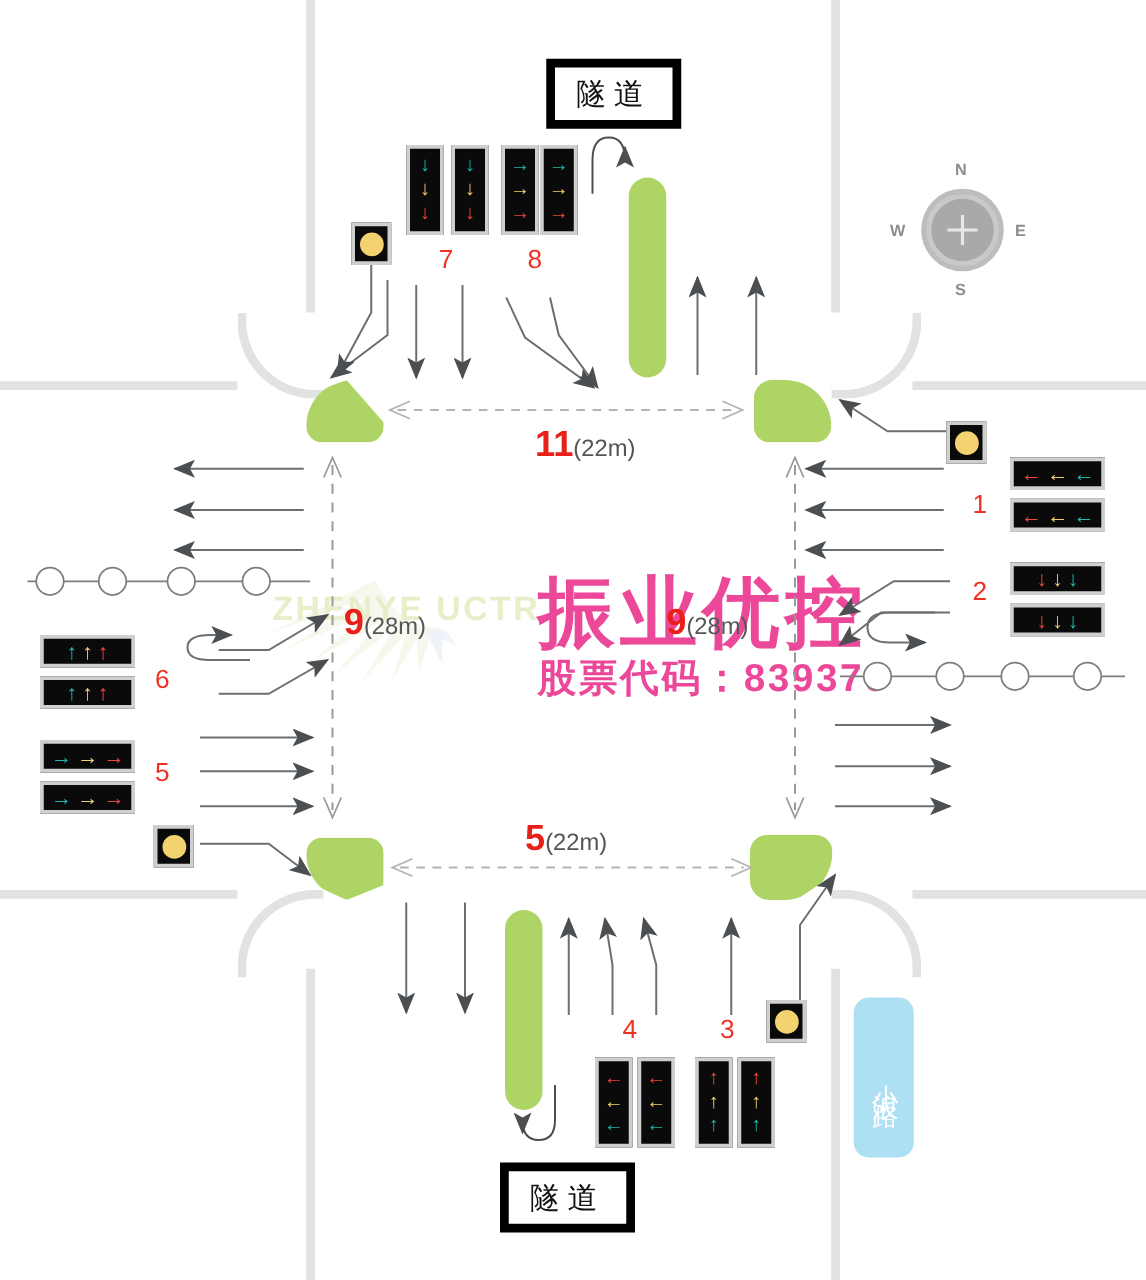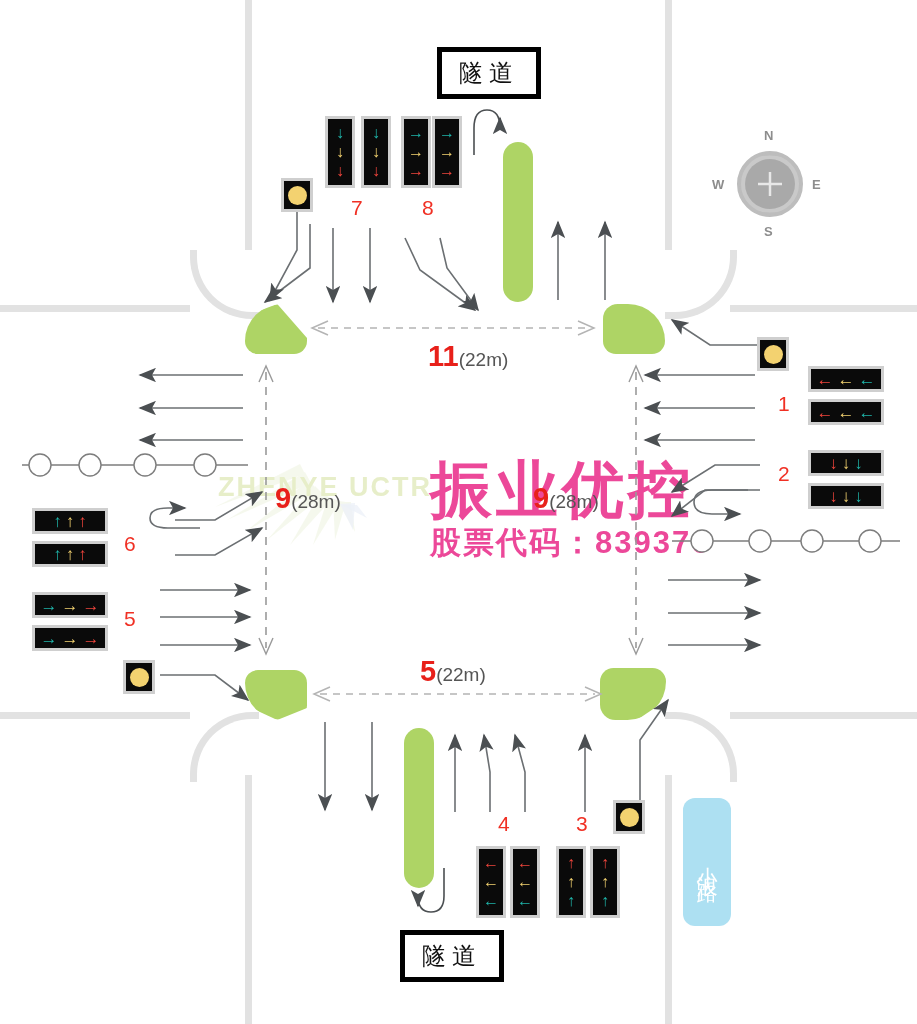--- a/index.html
+++ b/index.html
@@ -11,21 +11,21 @@
   .roadline{position:absolute;background:#e2e2e2;}
   .corner{position:absolute;border:7px solid #e2e2e2;background:transparent;}
 
   
   .island{position:absolute;background:#aed465;}
 
   
   .roadbadge{position:absolute;background:#ade0f2;color:#fff;border-radius:9px;
     display:flex;align-items:center;justify-content:center;font-size:21px;letter-spacing:4px;}
   .roadbadge.vert{writing-mode:vertical-rl;letter-spacing:8px;border-radius:12px;}
-  .tunnelbox{position:absolute;border:5px solid #000000;background:#fff;color:#111;
+  .tunnelbox{position:absolute;border:7px solid #000000;background:#fff;color:#111;
     display:flex;align-items:center;justify-content:center;font-size:24px;letter-spacing:6px;}
 
   .dimlabel{position:absolute;white-space:nowrap;}
   .dimlabel .num{color:#e8201a;font-size:29px;font-weight:bold;}
   .dimlabel .m{color:#555;font-size:19px;}
 
   .grpnum{position:absolute;color:#f03024;font-size:21px;}
 
   
   .sig{position:absolute;background:#0a0a0a;border:3px solid #cfcfcf;box-sizing:border-box;

